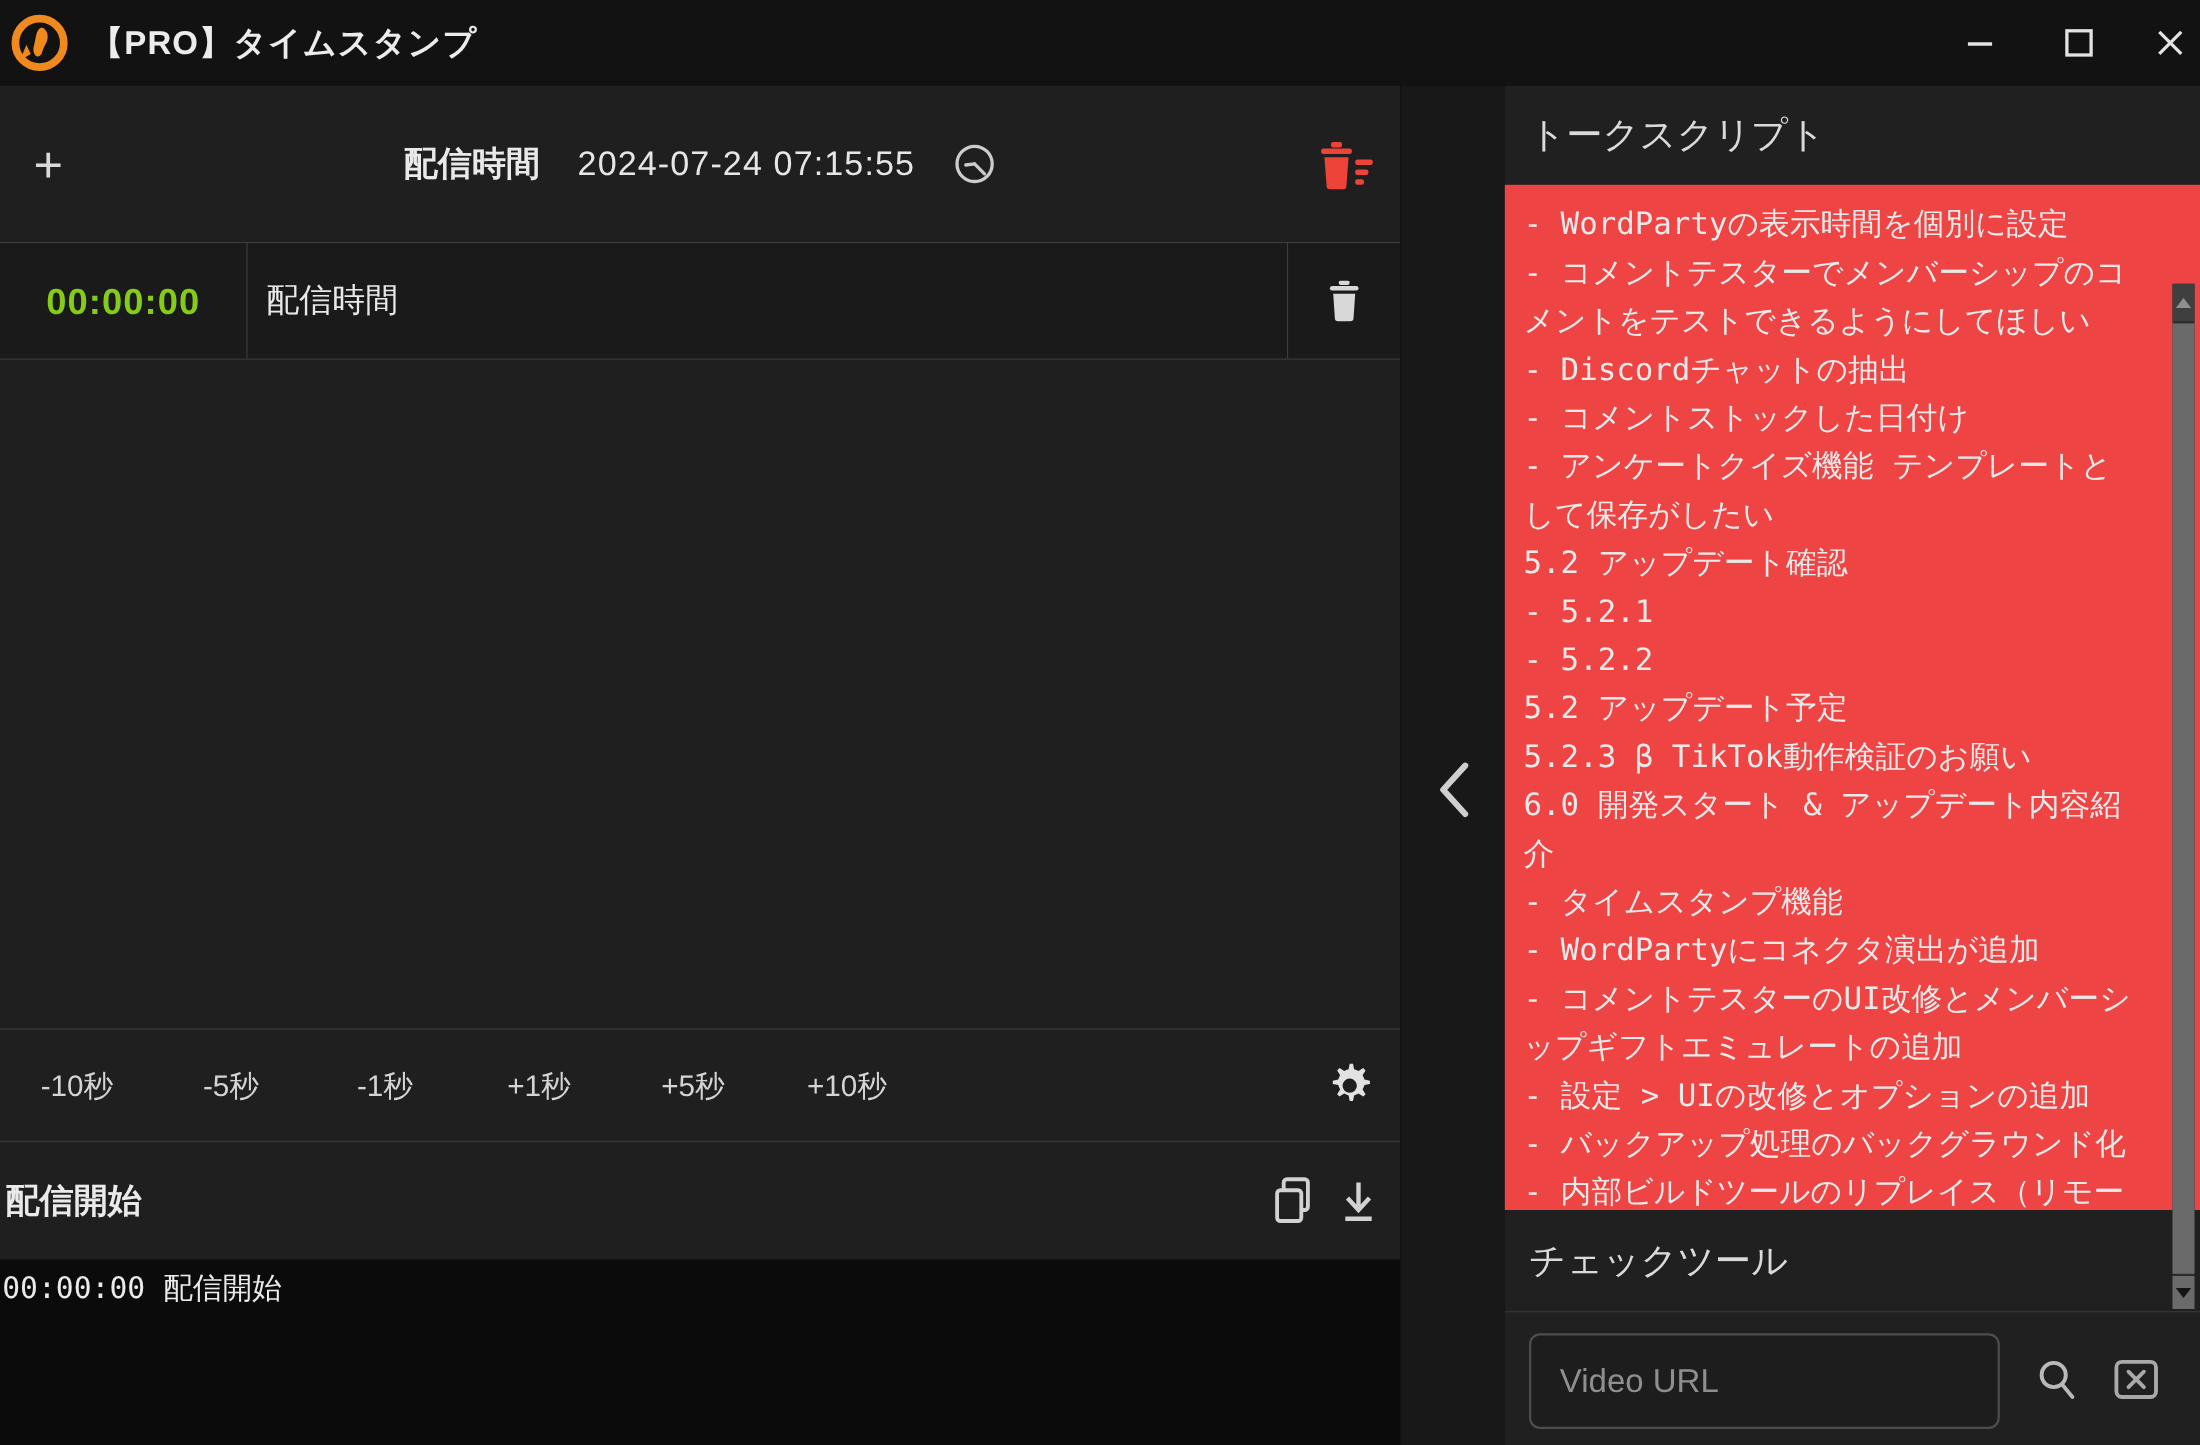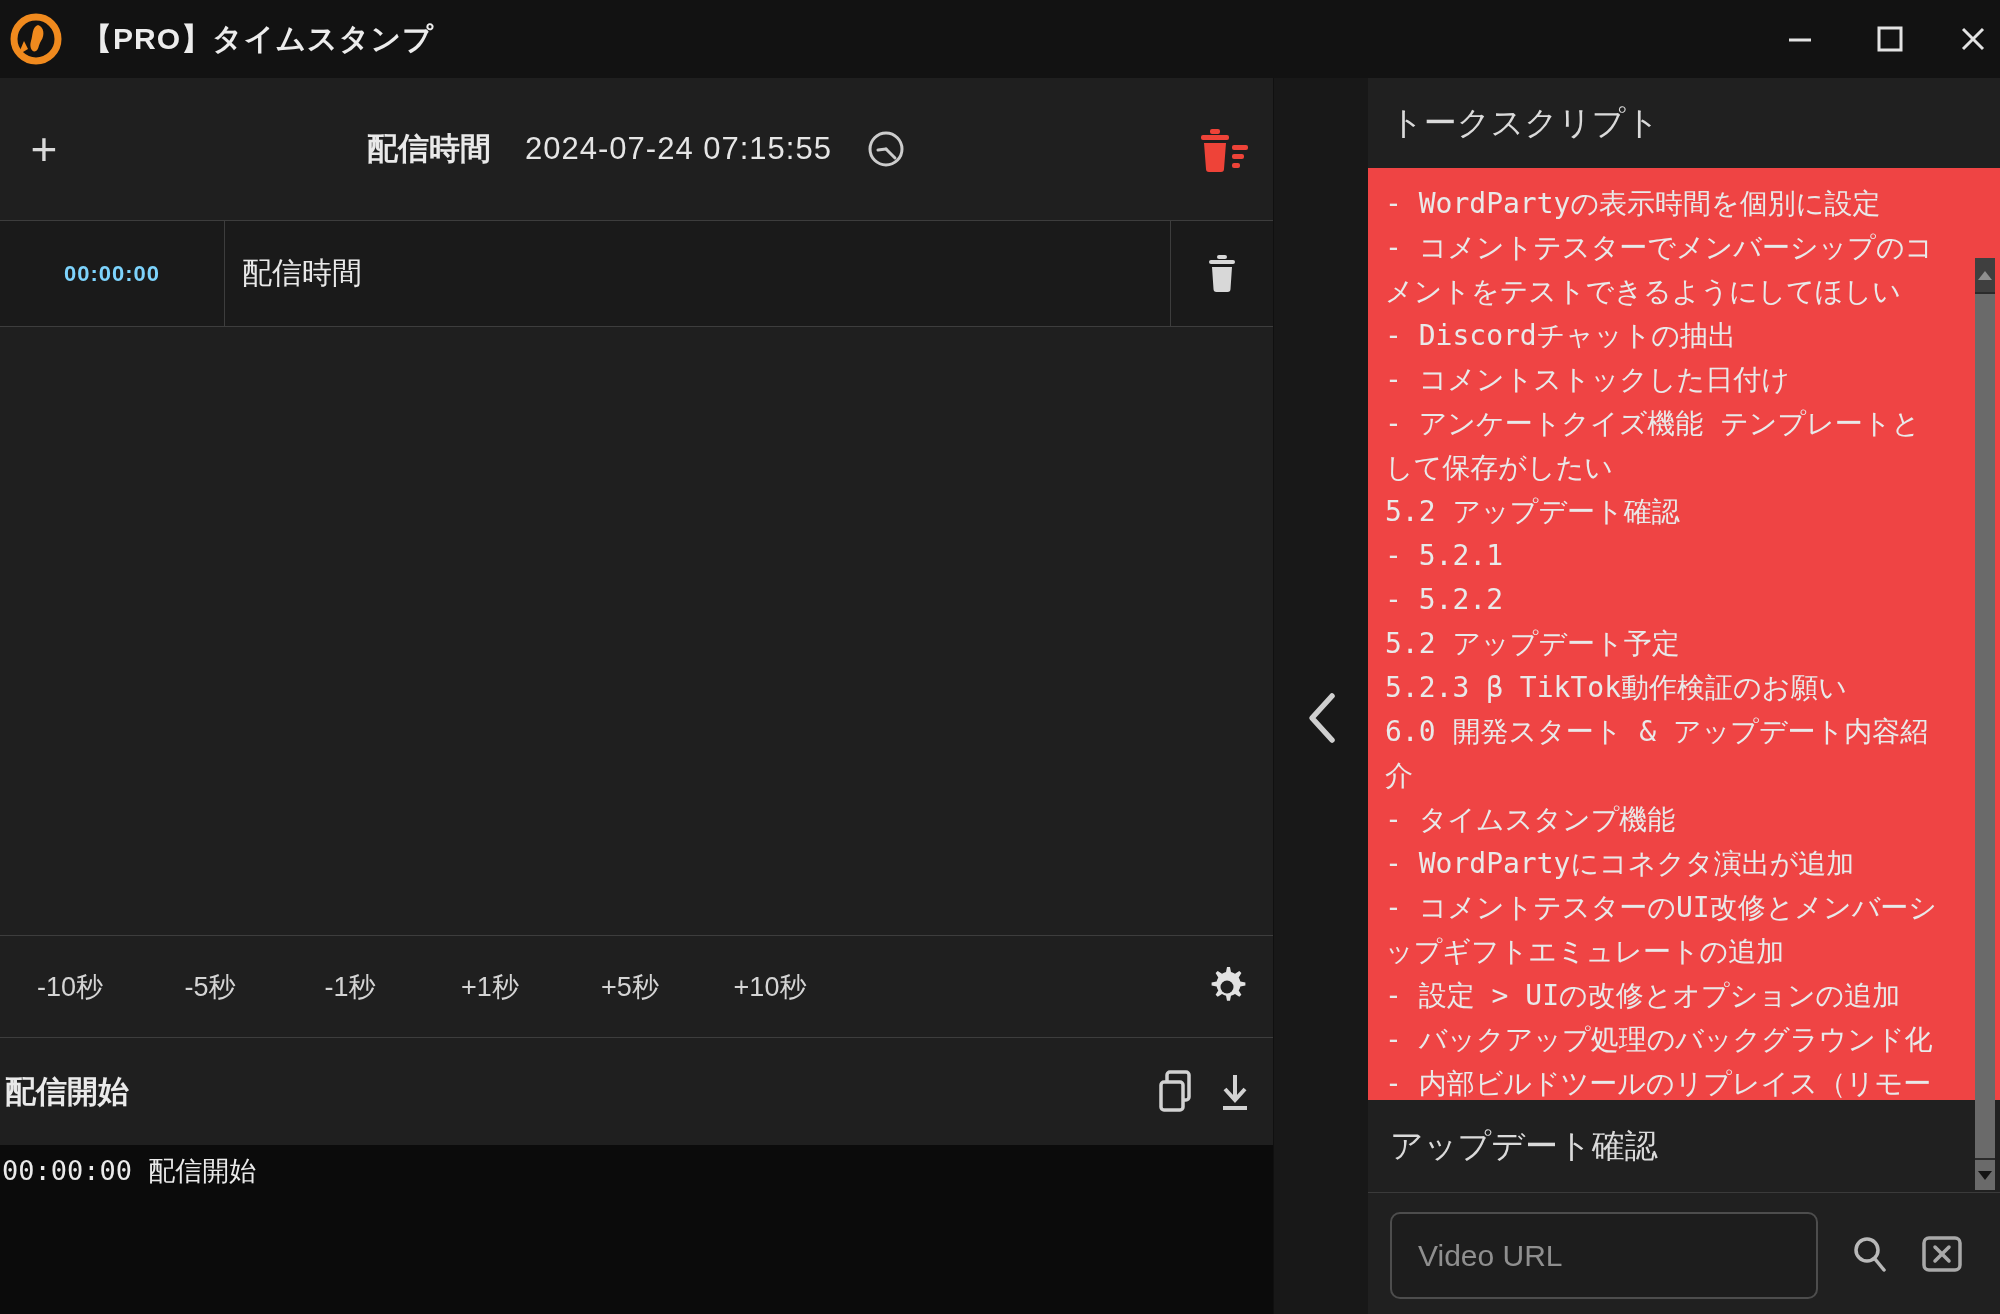--- a/index.html
+++ b/index.html
@@ -23,21 +23,21 @@
   #broadcast-group { position:absolute; left:0; top:0; width:1273px; height:142px; display:flex;
                      align-items:center; justify-content:center; gap:34px; }
   #broadcast-label { color:#e9e9e9; font-size:31px; font-weight:bold; }
   #broadcast-value { color:#e6e6e6; font-size:31px; letter-spacing:1px; }
   #delete-all-button { position:absolute; right:24px; top:0; height:142px; display:flex; align-items:center; cursor:pointer; }
 
   #stamp-row { position:absolute; left:0; top:142px; width:1273px; height:107px; background:#1a1a1a;
                border-top:1px solid #3d3d3d; border-bottom:1px solid #3d3d3d;
                display:grid; grid-template-columns:225px 1fr 103px; }
   .cell-time { border-right:1px solid #3d3d3d; display:flex; align-items:center; justify-content:center;
-               color:#7dd3fc; font-size:22px; font-weight:bold; letter-spacing:1px; }
+               color:#84cc16; font-size:33px; font-weight:bold; letter-spacing:1px; }
   .cell-label { display:flex; align-items:center; padding-left:17px; color:#e8e8e8; font-size:30px; }
   .cell-del { border-left:1px solid #3d3d3d; display:flex; align-items:center; justify-content:center; cursor:pointer; }
 
   #adjust-row { position:absolute; left:0; top:857px; width:1273px; height:102px;
                 border-top:1px solid #3d3d3d; display:flex; align-items:center; }
   .adjust-btn { width:140px; text-align:center; color:#d4d4d4; font-size:27px; cursor:pointer; }
   #gear-button { position:absolute; right:24px; top:0; height:102px; display:flex; align-items:center; cursor:pointer; }
 
   #output-header { position:absolute; left:0; top:959px; width:1273px; height:108px;
                    border-top:1px solid #3d3d3d; }
@@ -219,21 +219,21 @@
           <div class="tri"></div>
         </div>
       <div id="scroll-thumb"></div>
       <div id="scroll-down">
           <div class="tri"></div>
         </div>
     </div>
   </div>
 
   <div id="check-header">
-    <div class="panel-title">アップデート確認</div>
+    <div class="panel-title">チェックツール</div>
   </div>
 
   <div id="url-section">
     <input id="video-url-input" type="text" value="" placeholder="Video URL" style="">
     <div id="url-search-button">
       <svg width="40" height="42" viewBox="0 0 40 42">
         <circle cx="17" cy="17" r="11" fill="none" stroke="#b9b9b9" stroke-width="3.5"></circle>
         <line x1="25" y1="26" x2="34" y2="37" stroke="#b9b9b9" stroke-width="3.5" stroke-linecap="round"></line>
       </svg>
     </div>

